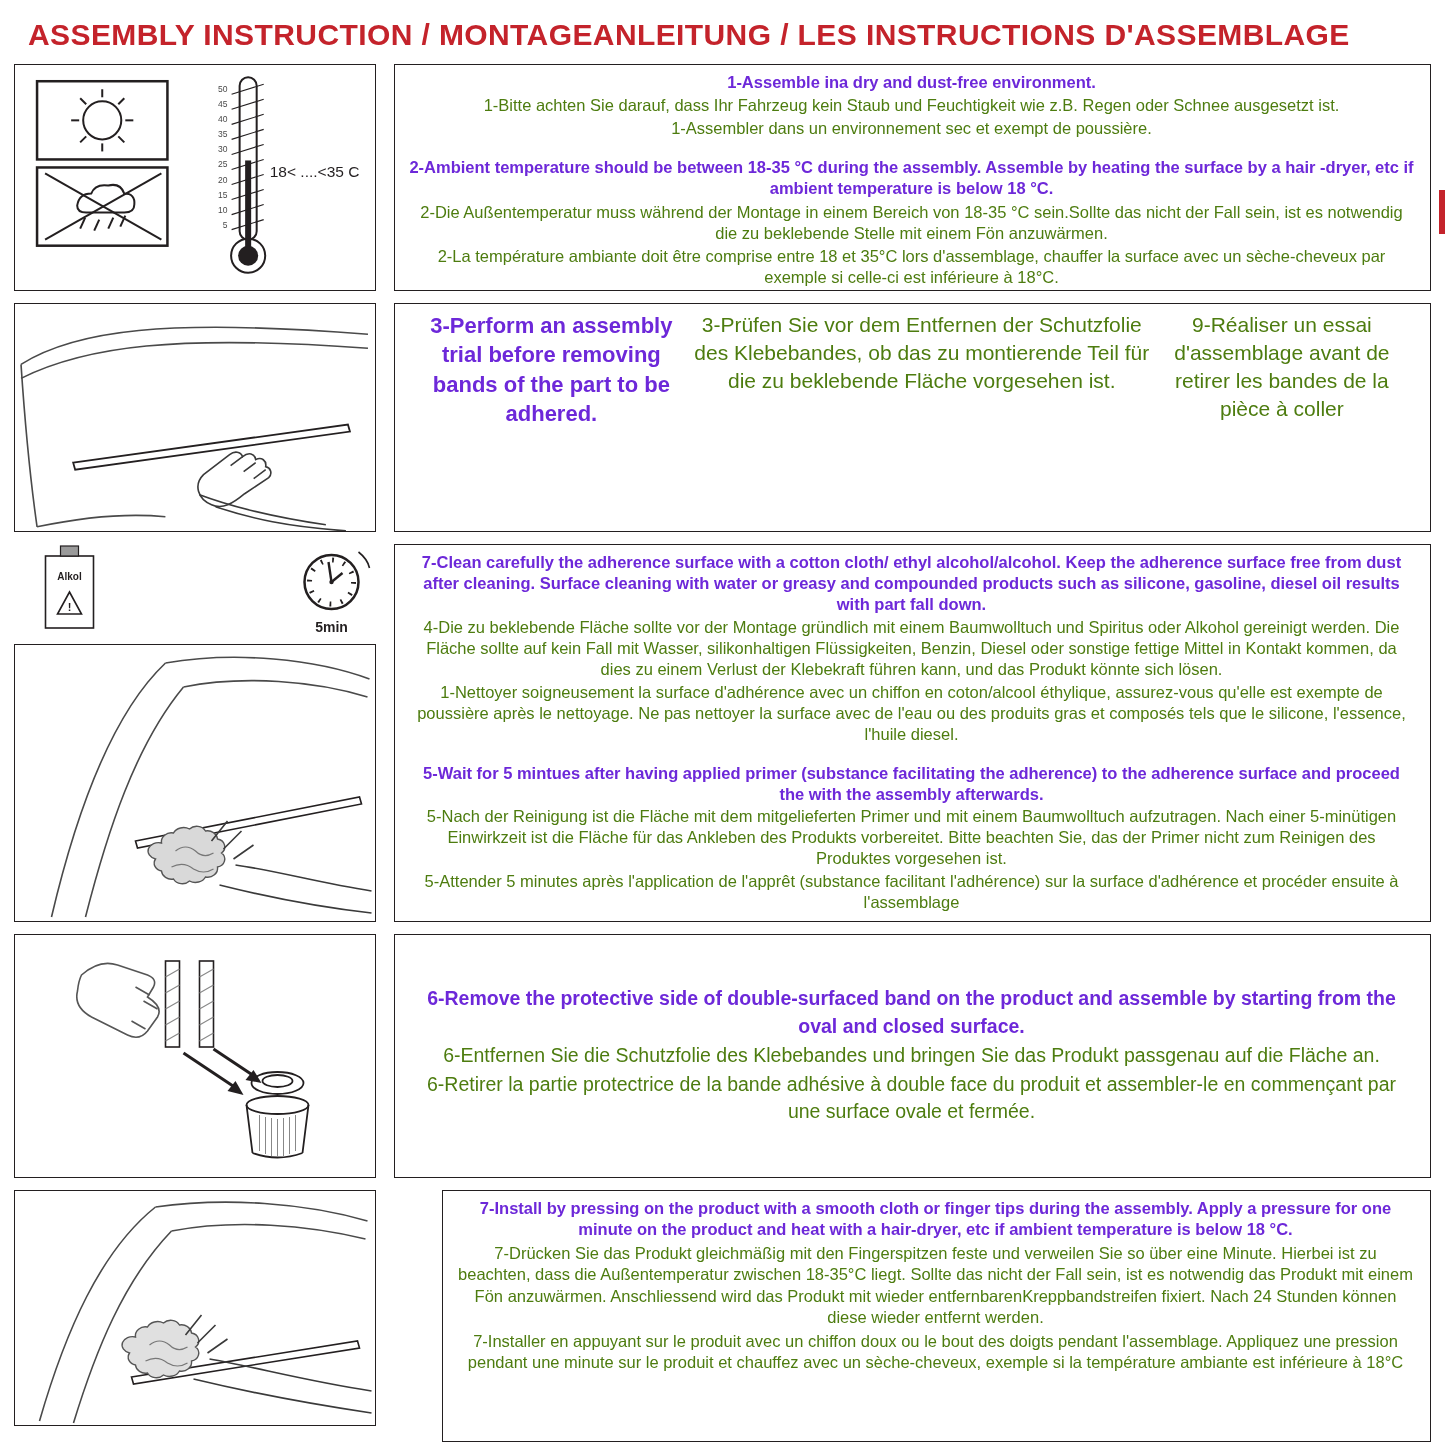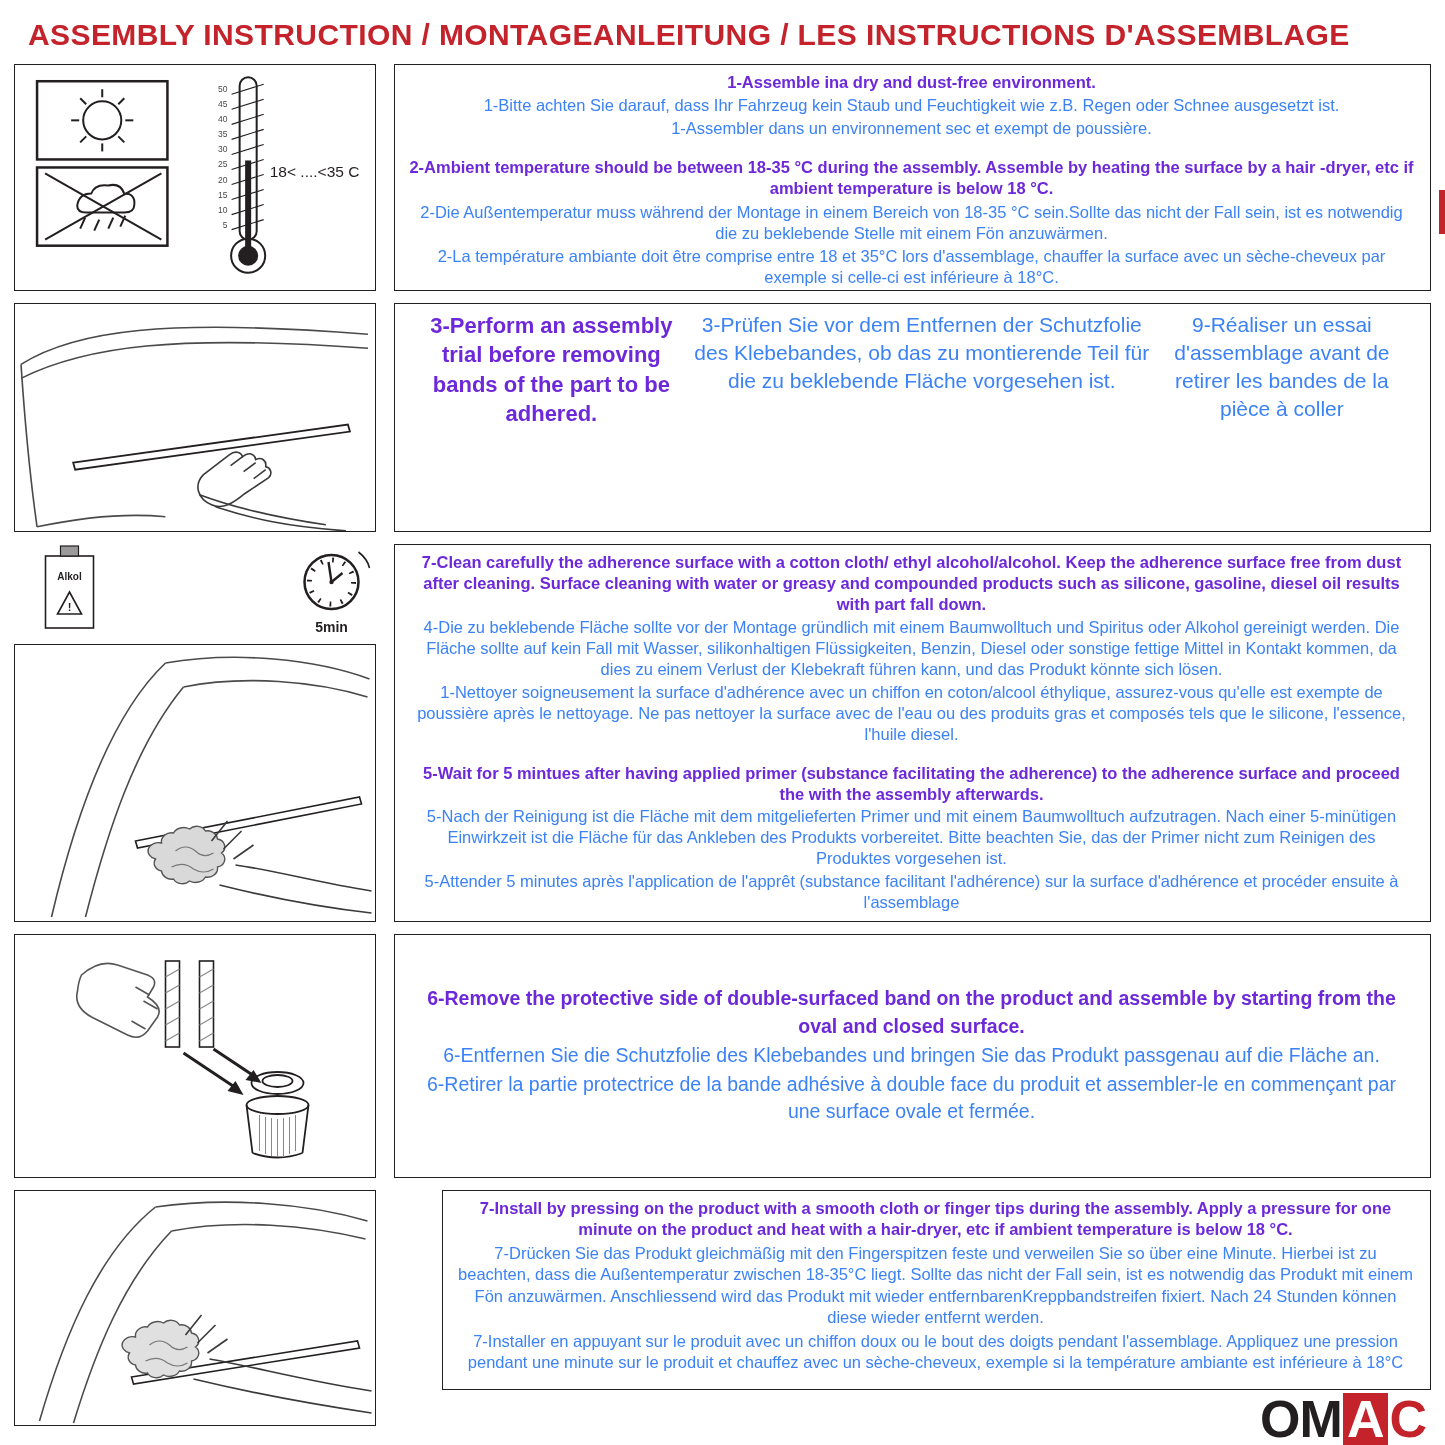--- a/index.html
+++ b/index.html
@@ -17,39 +17,39 @@
   .illus{
     flex:0 0 362px;border:1.5px solid #231F20;background:#fff;box-sizing:border-box;overflow:hidden;
   }
   .illus svg{display:block;width:100%;height:100%;}
   .tbox{
     flex:1;border:1.5px solid #231F20;box-sizing:border-box;background:#fff;
     padding:7px 16px 6px 14px;overflow:hidden;
   }
   .tbox p{margin:0 0 2px 0;}
   .en{font-weight:bold;color:#6d28d9;}
-  .de,.fr{color:#3b82f6;}
+  .de,.fr{color:#4d7c0f;}
   .gap-top{margin-top:18px !important;}
   .row1{height:227px;}
   .row1 .tbox{font-size:16.5px;line-height:1.28;}
   .row2{height:229px;}
   .row2 .tbox{display:flex;justify-content:center;font-size:21px;line-height:1.34;}
   .row2 .en{font-size:22px;margin-bottom:3px;}
   .row3{height:378px;}
   .row3-left{flex:0 0 362px;display:flex;flex-direction:column;gap:8px;box-sizing:border-box;}
   .row3-icons{height:92px;}
   .row3-icons svg{display:block;width:100%;height:100%;}
   .row3-big{flex:1;border:1.5px solid #231F20;box-sizing:border-box;overflow:hidden;}
   .row3-big svg{display:block;width:100%;height:100%;}
   .row3 .tbox{font-size:16.5px;line-height:1.27;}
   .row4{height:244px;}
   .row4 .tbox{font-size:19.5px;line-height:1.4;display:flex;flex-direction:column;justify-content:center;}
   .row5 .illus{height:236px;}
   .row5-right{flex:1;display:flex;flex-direction:column;}
-  .row5 .tbox{font-size:16.5px;line-height:1.3;height:200px;flex:0 0 auto;margin-left:48px;}
+  .row5 .tbox{font-size:16.5px;line-height:1.3;height:252px;flex:0 0 auto;margin-left:48px;}
   .logo-row{display:flex;justify-content:flex-end;align-items:center;padding:3px 4px 0 0;}
   .logo{display:flex;align-items:center;font-weight:700;font-size:52px;line-height:1;}
   .logo-om{color:#231F20;letter-spacing:-1px;}
   .logo-a{background:#C4232B;color:#ffffff;padding:0 4px;margin:0 1px;}
   .logo-c{color:#C4232B;}
   .edge-mark{position:absolute;right:0;top:190px;width:6px;height:44px;background:#C4232B;}
   svg text{font-family:"Liberation Sans", sans-serif;}
 </style>
 </head>
 <body>

